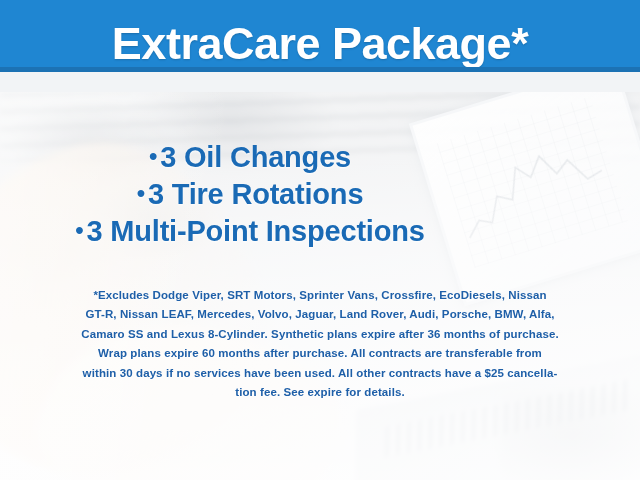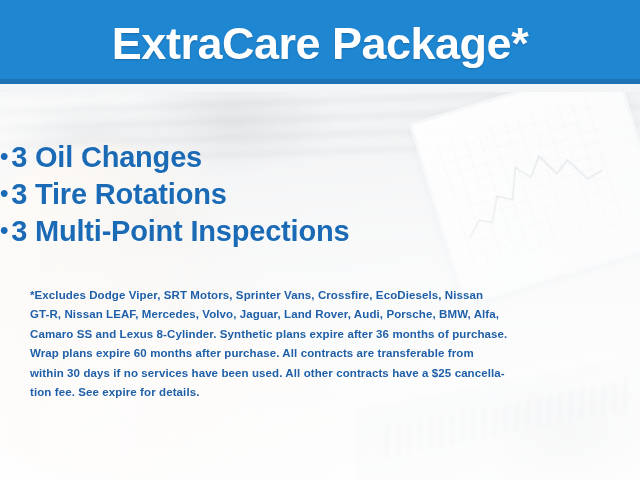--- a/index.html
+++ b/index.html
@@ -158,21 +158,21 @@
     inset: 0;
     background: linear-gradient(95deg, rgba(255,255,255,.45) 0%, rgba(255,255,255,0) 35%);
   }
 
   
   .banner {
     position: absolute;
     left: 0;
     top: 0;
     width: 640px;
-    height: 84px;
+    height: 72px;
     background: #1f86d2;
     box-sizing: border-box;
     padding-left: 35px;
   }
   .banner-edge {
     position: absolute;
     left: 0;
     bottom: 0;
     width: 640px;
     height: 5px;
@@ -194,21 +194,21 @@
     text-shadow: 0 1px 2px rgba(0,0,0,.18);
     white-space: nowrap;
   }
 
   
   .bullets {
     position: absolute;
     left: 0;
     top: 138px;
     width: 500px;
-    text-align: left;
+    text-align: center;
     color: #1a6ab5;
   }
   .bullet-line {
     font-size: 29px;
     font-weight: bold;
     line-height: 36px;
     letter-spacing: -0.2px;
     white-space: nowrap;
     text-shadow: 0 1px 2px rgba(255,255,255,.85);
   }
@@ -217,21 +217,21 @@
     vertical-align: 3px;
     padding-right: 3px;
   }
 
   
   .disclaimer {
     position: absolute;
     left: 30px;
     top: 286px;
     width: 580px;
-    text-align: left;
+    text-align: center;
     color: #1e5fa8;
     font-size: 11.5px;
     font-weight: bold;
     line-height: 19.4px;
     letter-spacing: .1px;
     text-shadow: 0 1px 2px rgba(255,255,255,.9);
   }
   .disclaimer-line {
     white-space: nowrap;
   }

